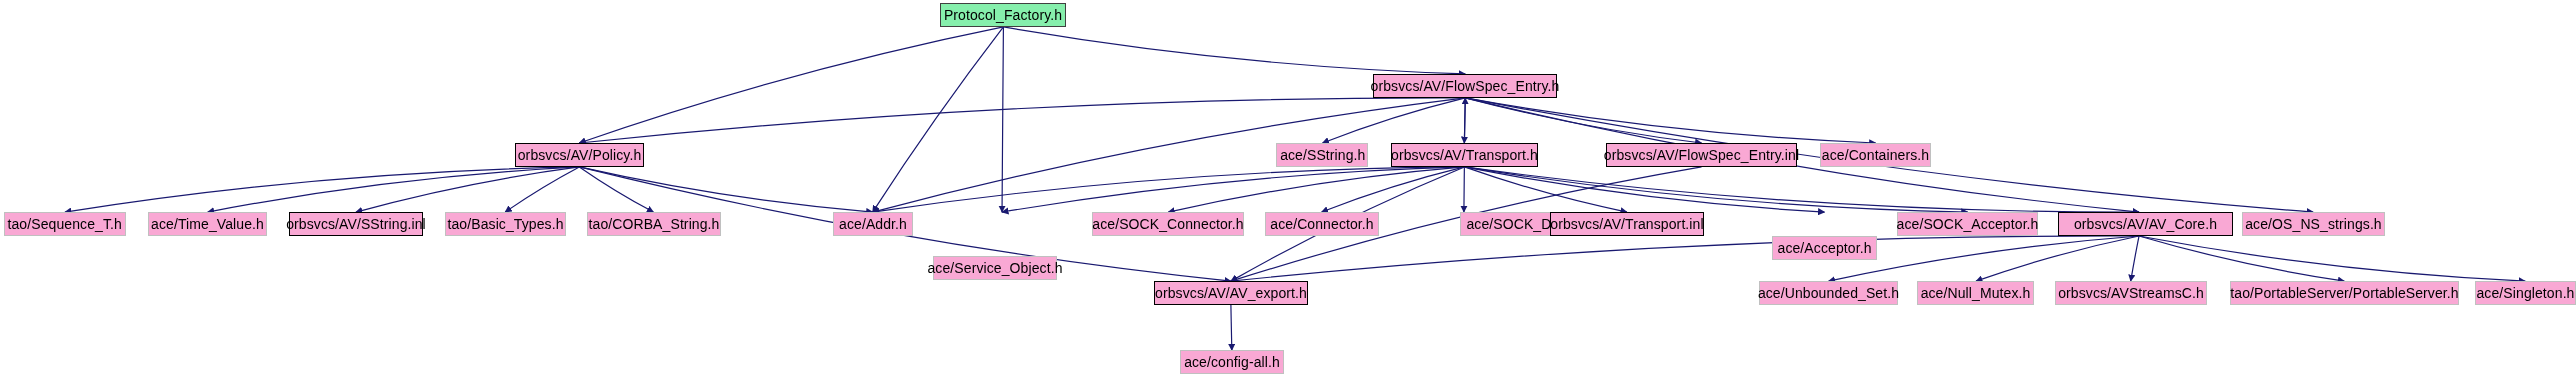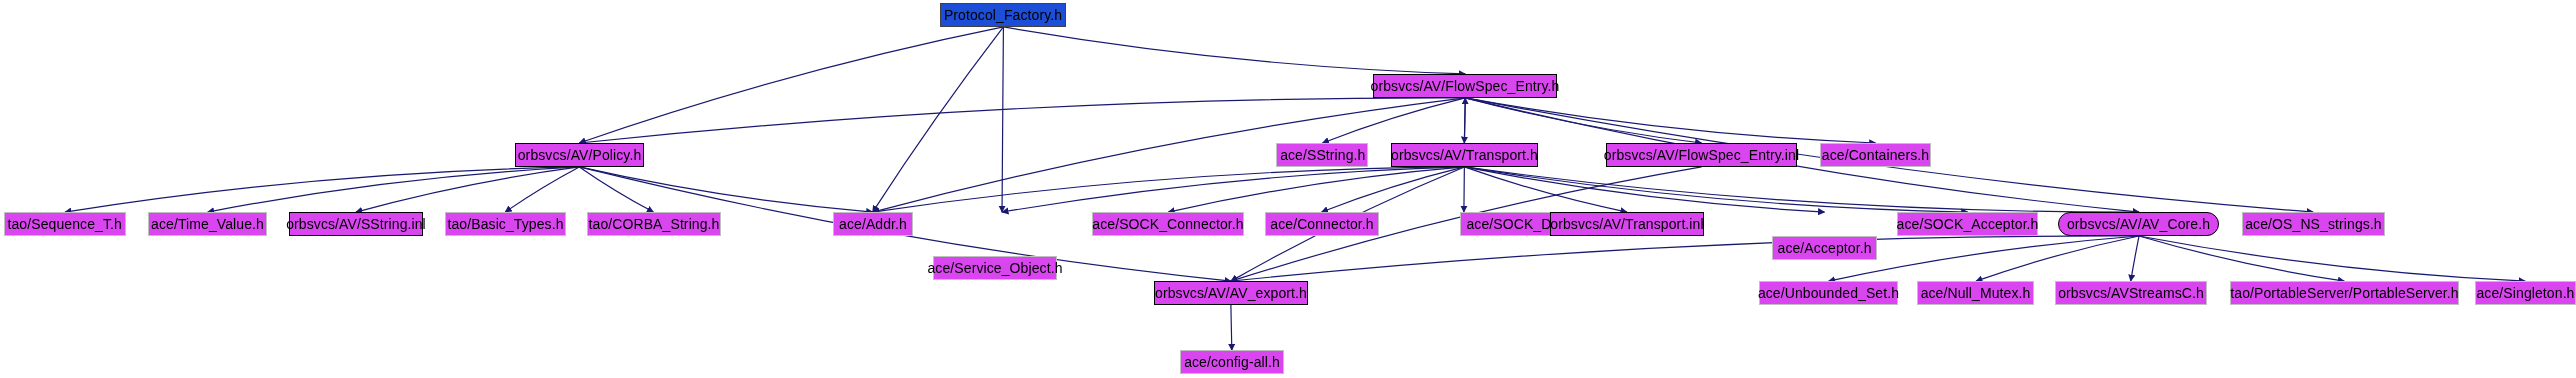--- a/index.html
+++ b/index.html
@@ -25,34 +25,34 @@
     height: 379px;
   }
   .node {
     position: absolute;
     box-sizing: border-box;
     display: flex;
     align-items: center;
     justify-content: center;
     height: 24px;
     border: 0.9px solid #c0c0c0;
-    background: #d946ef;
+    background: #f9a8d4;
     color: #000000;
     font-size: 14px;
     line-height: 1;
     white-space: nowrap;
     padding: 0 6.4px;
     letter-spacing: 0.1px;
   }
   .node.emph {
     border: 0.9px solid #000000;
   }
   .node.root {
     border: 0.9px solid #404040;
-    background: #1d4ed8;
+    background: #86efac;
   }
   .node-label {
     display: block;
     pointer-events: none;
   }
 </style>
 </head>
 <body>
 
 <div id="graph-root">
@@ -157,21 +157,21 @@
       </div>
       <div class="node emph" style="left: 1550px; top: 212px; width: 154px;">
         <span class="node-label">orbsvcs/AV/Transport.inl</span>
       </div>
       <div class="node" style="left: 1772px; top: 212px; width: 105px; margin-top: 24px;">
         <span class="node-label">ace/Acceptor.h</span>
       </div>
       <div class="node" style="left: 1897px; top: 212px; width: 141px; text-align: right;">
         <span class="node-label">ace/SOCK_Acceptor.h</span>
       </div>
-      <div class="node emph" style="left: 2058px; top: 212px; width: 161px; border-radius: 12px;">
+      <div class="node emph" style="left: 2058px; top: 212px; width: 175px;">
         <span class="node-label">orbsvcs/AV/AV_Core.h</span>
       </div>
       <div class="node" style="left: 2242px; top: 212px; width: 143px;">
         <span class="node-label">ace/OS_NS_strings.h</span>
       </div>
       <div class="node emph" style="left: 1154px; top: 281px; width: 154px;">
         <span class="node-label">orbsvcs/AV/AV_export.h</span>
       </div>
       <div class="node" style="left: 1759px; top: 281px; width: 139px;">
         <span class="node-label">ace/Unbounded_Set.h</span>

